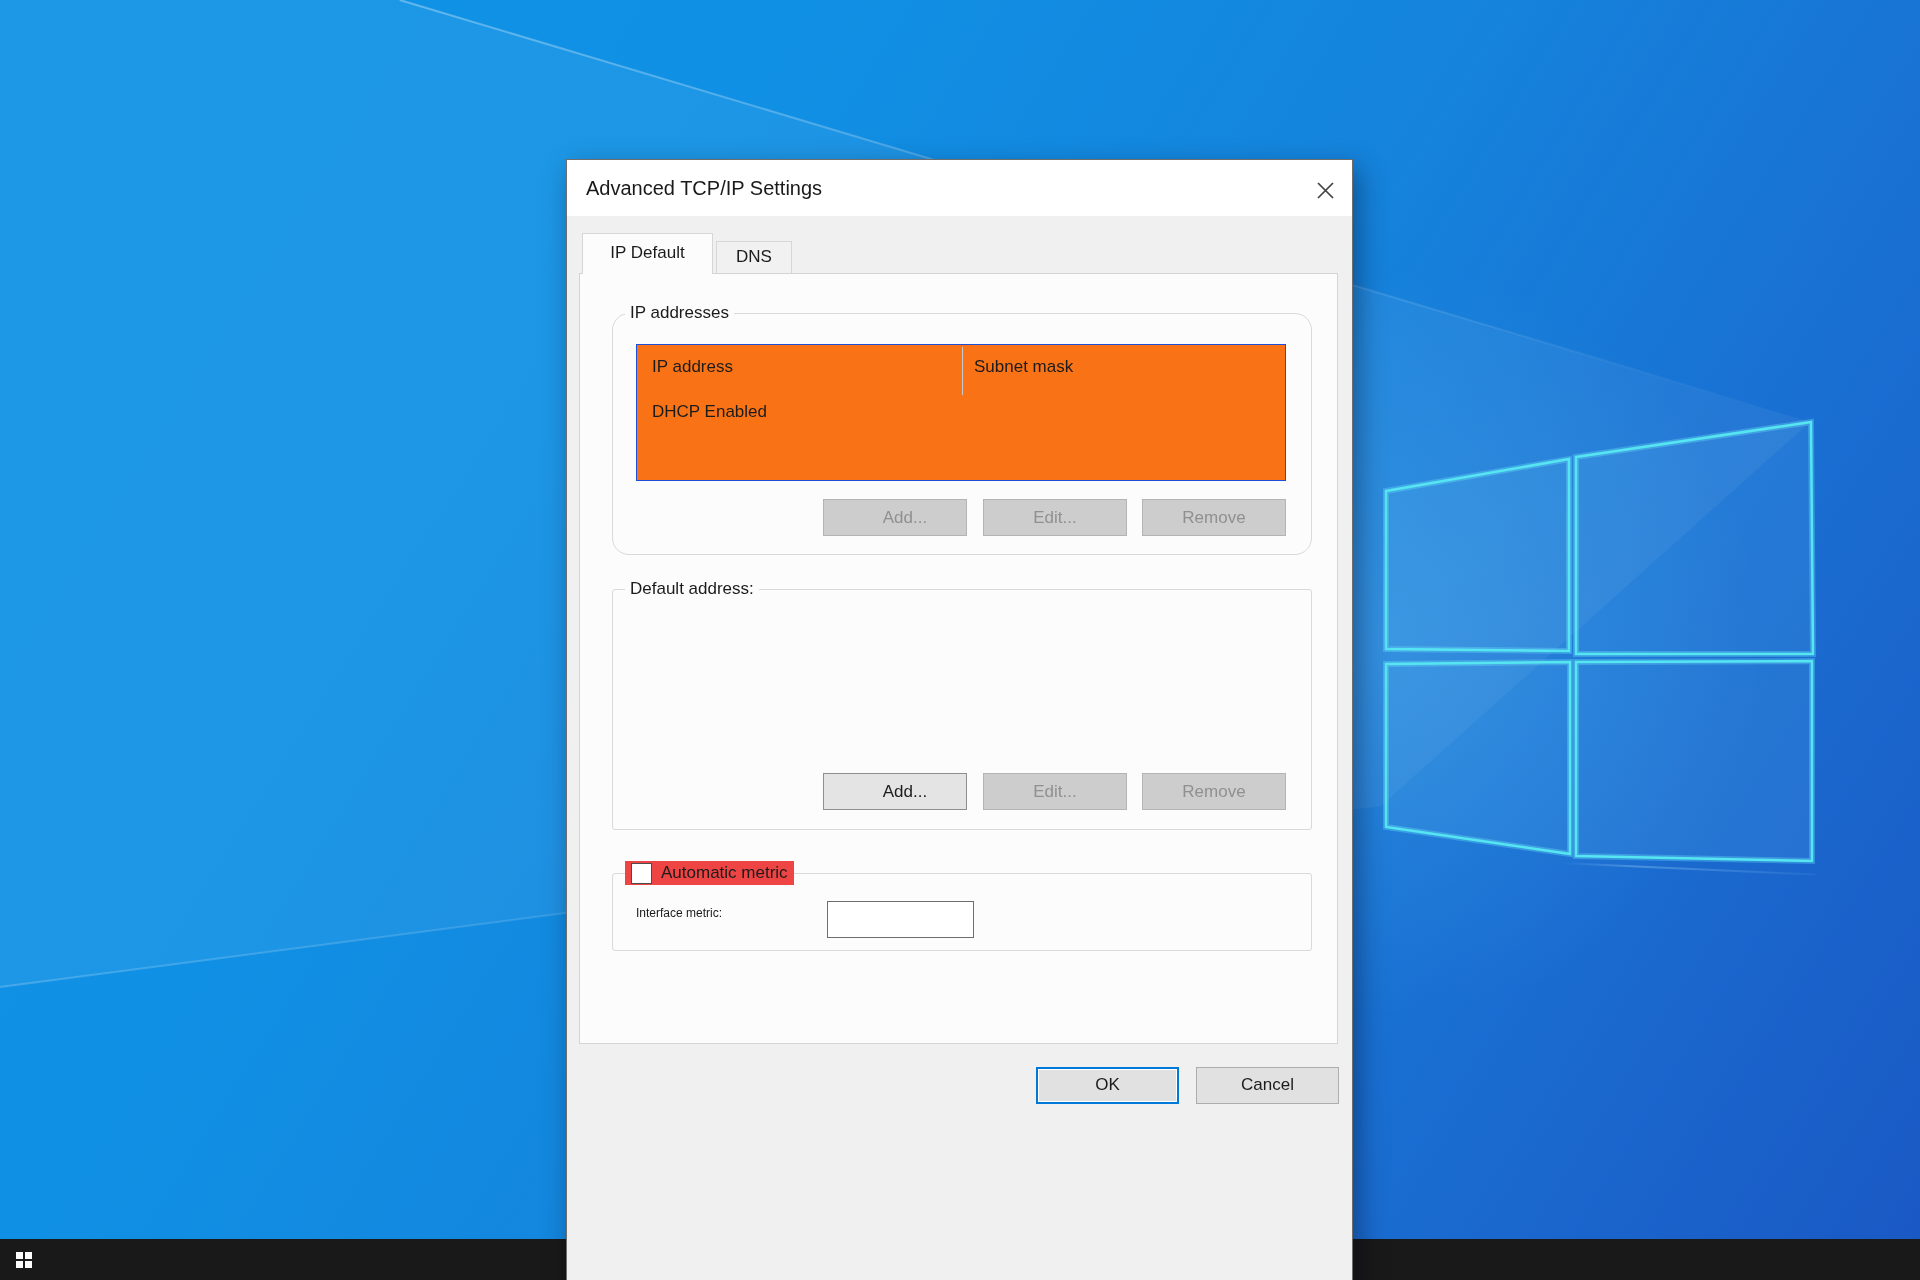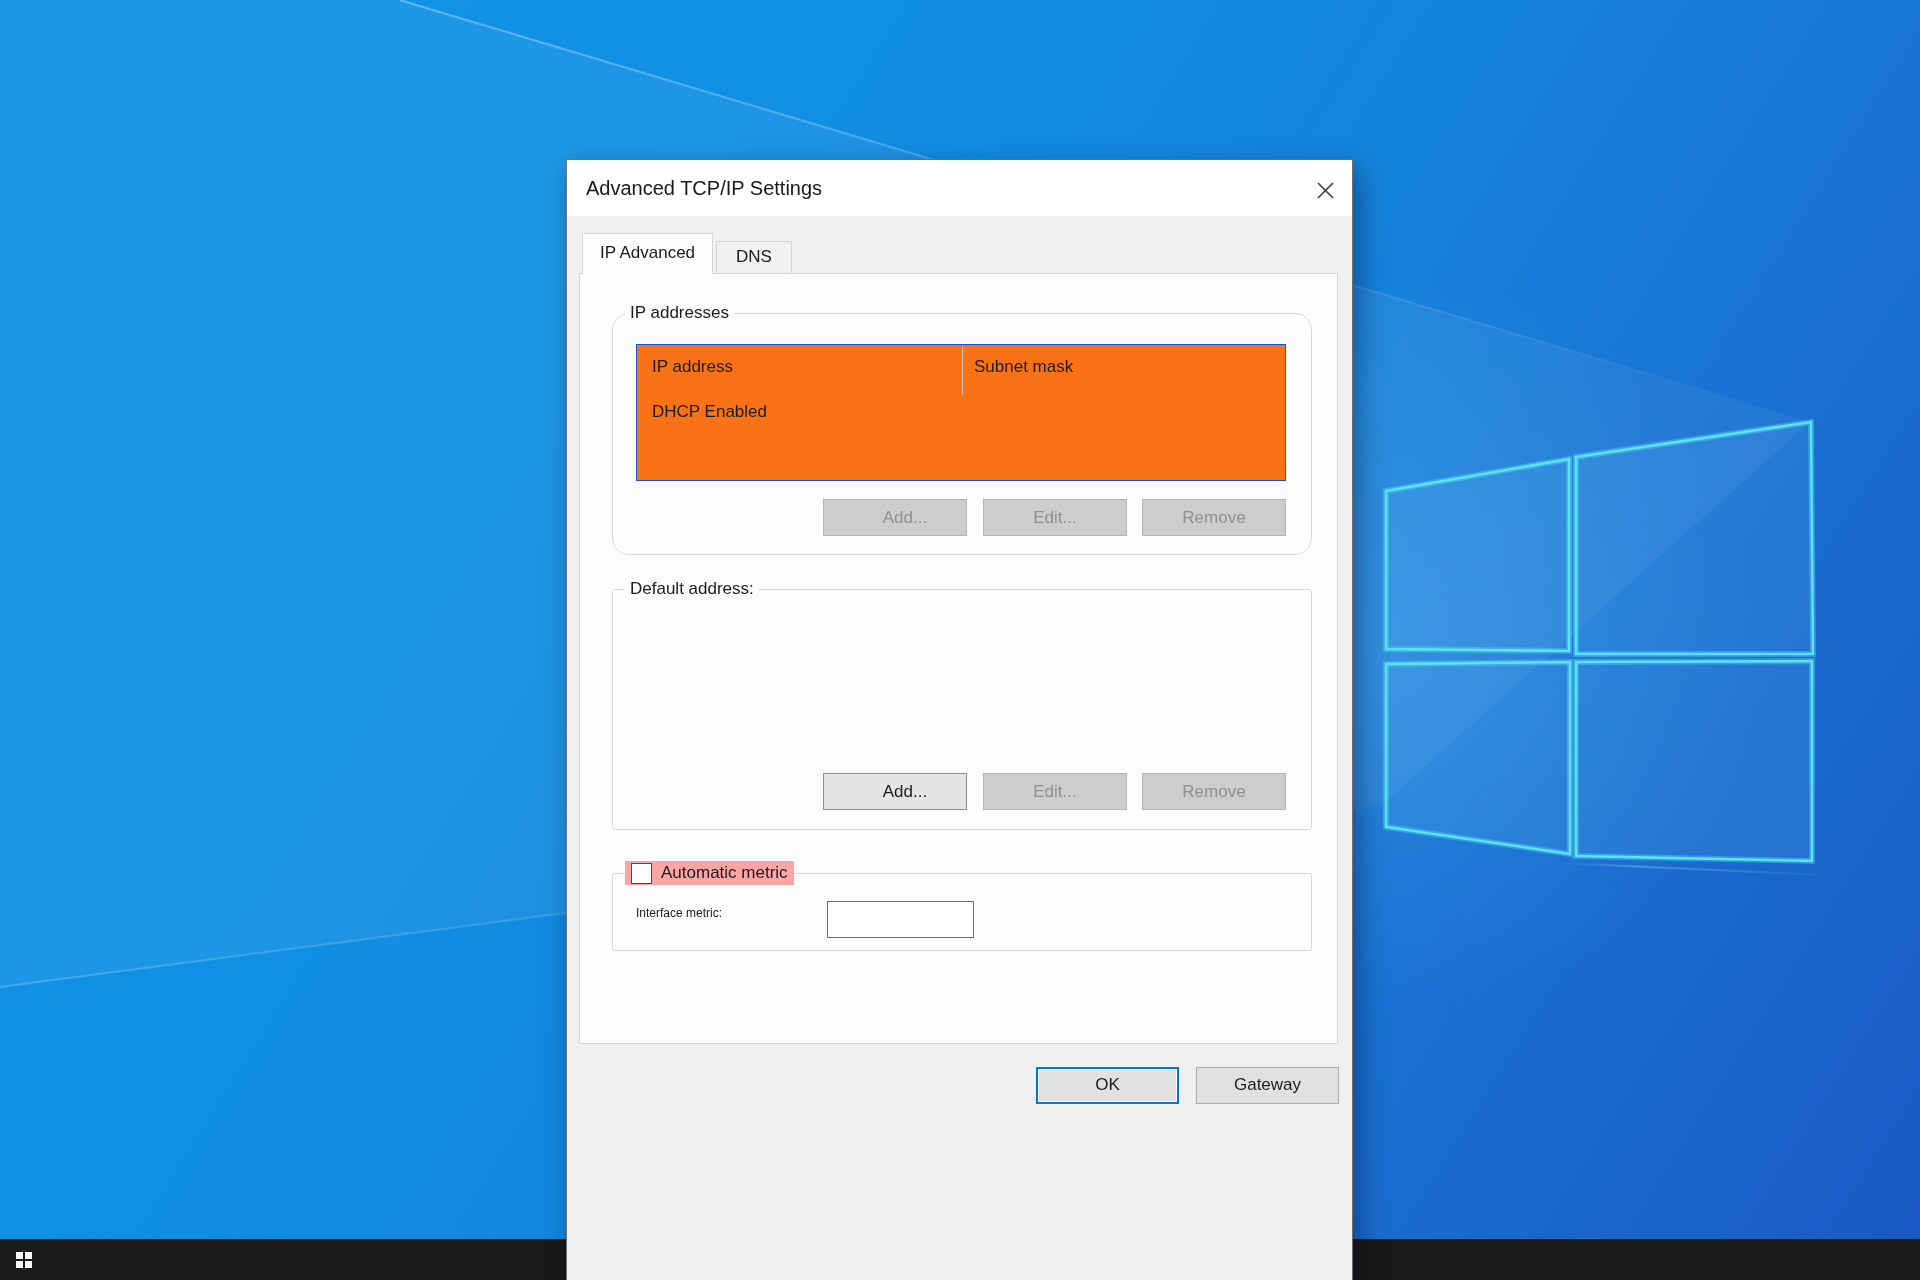--- a/index.html
+++ b/index.html
@@ -119,21 +119,21 @@
     background:#e1e1e1; border:1px solid #adadad; color:#1c1c1c; cursor:pointer;
   }
   .btn.disabled { background:#cdcdcd; border-color:#b4b4b4; color:#909090; cursor:default; }
   .btn.enabled-strong { background:#e4e4e4; border-color:#8f8f8f; }
   .btn-add { left:210px;padding-left:20px; } .btn-edit { left:370px; } .btn-remove { left:529px; }
   .row1 .btn { top:185px; } .row2 .btn { top:183px; }
 
   
   .metric-legend {
     position:absolute; top:-13px; left:12px; padding:0 6px;
-    background:#fca5a5; display:flex; align-items:center; gap:9px;
+    background:#ef4444; display:flex; align-items:center; gap:9px;
   }
   .checkbox {
     width:21px; height:21px; background:#ffffff;
     border:1.5px solid #4c4c4c; cursor:pointer; flex:0 0 auto;
   }
   .metric-legend-label { font-size:17px; line-height:24px; white-space:nowrap; }
   .metric-label { position:absolute; left:23px; top:32px; font-size:12px; }
   .metric-input {
     position:absolute; left:214px; top:27px; width:147px; height:37px;
     border:1.5px solid #6e6e6e; background:#ffffff; font-size:17px; padding:0 6px;
@@ -195,21 +195,21 @@
     <div class="close-button">
       <svg width="19" height="19" viewBox="0 0 19 19">
         <line x1="2" y1="2" x2="17" y2="17" stroke="#444444" stroke-width="1.7"></line>
         <line x1="17" y1="2" x2="2" y2="17" stroke="#444444" stroke-width="1.7"></line>
       </svg>
     </div>
   </div>
 
   <div class="tab-strip">
     <div class="tab tab-ip active">
-      <span>IP Advanced</span>
+      <span>IP Default</span>
     </div>
     <div class="tab tab-dns">
       <span>DNS</span>
     </div>
     <div class="tab tab-wins">
       <span>WINS</span>
     </div>
   </div>
 
   <div class="tab-page">
@@ -243,15 +243,15 @@
         <div class="checkbox" role="checkbox" aria-checked="false"></div>
         <span class="metric-legend-label">Automatic metric</span>
       </div>
       <span class="metric-label">Interface metric:</span>
       <input class="metric-input" type="text" value="" style="">
     </div>
 
   </div>
 
   <div class="footer-btn ok-btn">OK</div>
-  <div class="footer-btn cancel-btn">Gateway</div>
+  <div class="footer-btn cancel-btn">Cancel</div>
 
 </div>
 
 </body></html>

